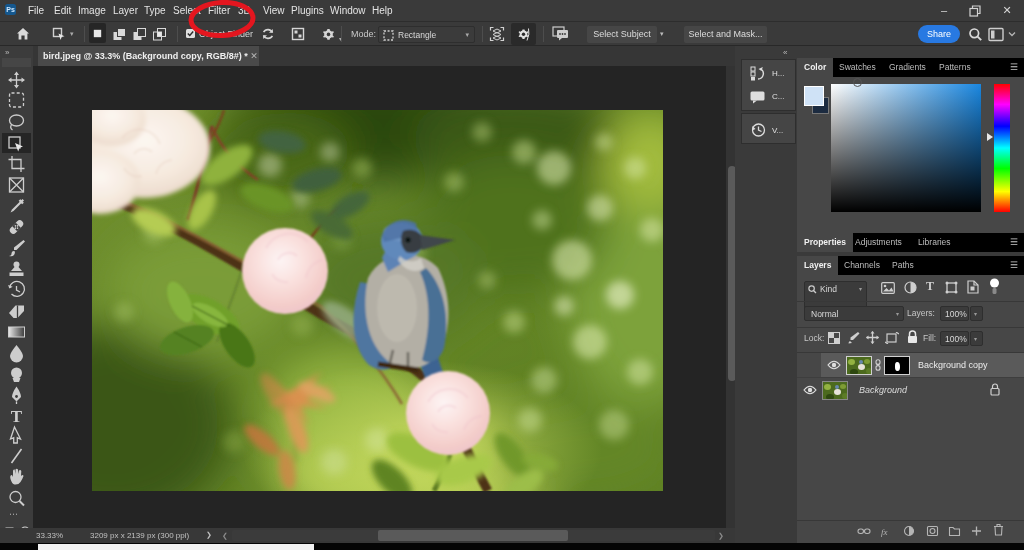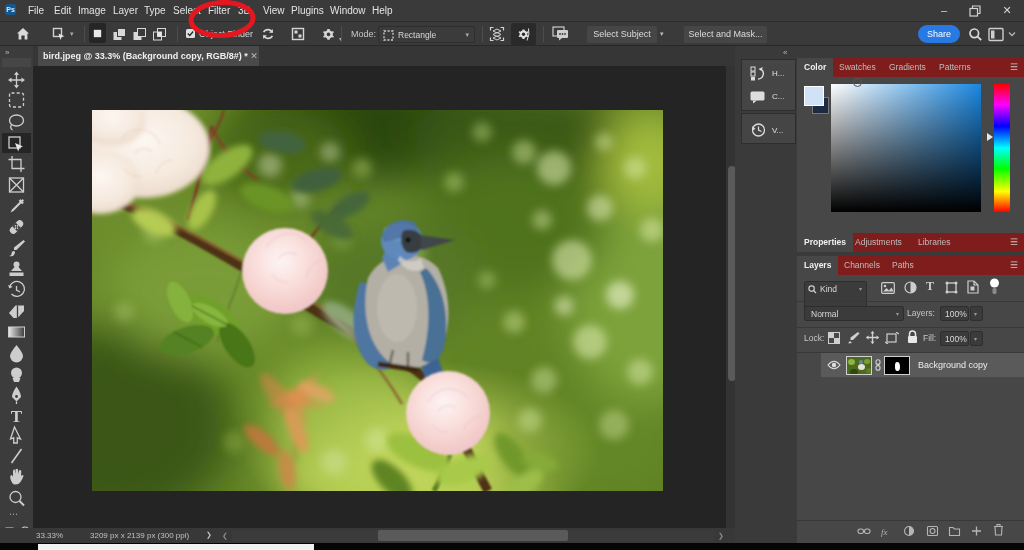--- a/index.html
+++ b/index.html
@@ -20,21 +20,21 @@
   #doctab { position:absolute; left:5px; top:0; height:20px; width:221px; background:#4a4a4a; color:#efefef; font-size:9px; font-weight:600; line-height:20px; padding-left:5px; }
   
   #tools { left:0; top:46px; width:33px; height:482px; background:#3c3c3c; }
   
   #canvas { left:33px; top:66px; width:700px; height:462px; background:#242424; }
   #photo { position:absolute; left:59px; top:44px; width:571px; height:381px; }
   
   #dock { left:735px; top:46px; width:289px; height:497px; background:#3a3a3a; }
   .minibox { position:absolute; left:6px; width:55px; background:#454545; border:1px solid #2e2e2e; color:#e0e0e0; font-size:8px; }
   .panel { position:absolute; left:62px; width:227px; }
-  .ptabs { height:19px; background:#7f1d1d; color:#bdbdbd; font-size:9px; position:relative; }
+  .ptabs { height:19px; background:#000000; color:#bdbdbd; font-size:9px; position:relative; }
   .ptab { position:absolute; top:0; height:19px; line-height:19px; padding:0 7px; font-size:8.5px; }
   .ptab.active { background:#474747; color:#f0f0f0; font-weight:600; }
   .pbody { background:#474747; position:relative; }
   .ddl { position:absolute; background:#3b3b3b; border:1px solid #2e2e2e; color:#d8d8d8; font-size:8.5px; border-radius:2px; }
   
   #status { left:0; top:528px; width:735px; height:15px; background:#383838; color:#c0c0c0; font-size:8px; }
   #bottomstrip { left:0; top:543px; width:1024px; height:7px; background:#050505; }
 </style>
 </head>
 <body>
@@ -674,20 +674,39 @@
         <svg style="position:absolute;left:53px;top:6px" width="8" height="12" viewBox="0 0 8 12">
             <rect x="2" y="0.8" width="4" height="4.6" rx="2" fill="none" stroke="#d0d0d0" stroke-width="1.1"></rect>
             <rect x="2" y="6.6" width="4" height="4.6" rx="2" fill="none" stroke="#d0d0d0" stroke-width="1.1"></rect>
           </svg>
         <div style="position:absolute;left:63px;top:2.5px;width:26px;height:19px;border:1px solid #d0d0d0;background:#000;">
           <div style="position:absolute;left:10px;top:5px;width:5px;height:9px;background:#fff;border-radius:45% 60% 50% 50%;"></div>
         </div>
         <span style="position:absolute;left:97px;top:7px;color:#ececec;font-size:9px;">Background copy</span>
       </div>
       
+      <div style="position:absolute;left:0;top:102px;width:227px;height:24px;background:#474747;border-top:1px solid #3e3e3e;">
+        <svg style="position:absolute;left:6px;top:7px" width="14" height="10" viewBox="0 0 14 10">
+            <path d="M1 5 Q7 -2.5 13 5 Q7 12.5 1 5 Z" fill="none" stroke="#dedede" stroke-width="1.2"></path>
+            <circle cx="7" cy="5" r="2.2" fill="#dedede"></circle>
+          </svg>
+        <div style="position:absolute;left:25px;top:2.5px;width:26px;height:19px;border:1px solid #888;background:#4c6a1e;overflow:hidden;">
+          <div style="position:absolute;left:1px;top:2px;width:7px;height:6px;background:#93b241;border-radius:50%;"></div>
+          <div style="position:absolute;left:11px;top:7px;width:7px;height:6px;background:#e7e3da;border-radius:50%;"></div>
+          <div style="position:absolute;left:17px;top:2px;width:6px;height:5px;background:#7e9c34;border-radius:50%;"></div>
+          <div style="position:absolute;left:3px;top:12px;width:8px;height:6px;background:#2e4810;border-radius:50%;"></div>
+          <div style="position:absolute;left:12px;top:3px;width:4px;height:4px;background:#6f8fd0;border-radius:50%;opacity:0.8;"></div>
+          <div style="position:absolute;left:19px;top:11px;width:6px;height:6px;background:#5c7c26;border-radius:50%;"></div>
+        </div>
+        <span style="position:absolute;left:62px;top:7px;color:#dcdcdc;font-size:9px;font-style:italic;">Background</span>
+        <svg style="position:absolute;left:193px;top:5px" width="10" height="13" viewBox="0 0 10 13">
+            <path d="M2.5 5.5 L2.5 3.5 A2.5 2.5 0 0 1 7.5 3.5 L7.5 5.5" fill="none" stroke="#cfcfcf" stroke-width="1.2"></path>
+            <rect x="1" y="5.5" width="8" height="6.5" rx="1" fill="none" stroke="#cfcfcf" stroke-width="1.2"></rect>
+          </svg>
+      </div>
       
       <div style="position:absolute;left:0;top:245px;width:227px;height:1px;background:#383838;"></div>
       <div style="position:absolute;left:0;top:249px;width:227px;height:14px;">
         <svg width="227" height="13" viewBox="0 0 227 13" fill="none" stroke="#b5b5b5" stroke-width="1.1">
           <g transform="translate(61,0)">
               <rect x="0" y="4" width="5.5" height="4.5" rx="2.2"></rect>
               <rect x="6.5" y="4" width="5.5" height="4.5" rx="2.2"></rect>
             </g>
           <text x="84" y="10" fill="#b5b5b5" stroke="none" font-size="9" font-style="italic" font-family="Liberation Serif">fx</text>
           <g transform="translate(107,0)">

